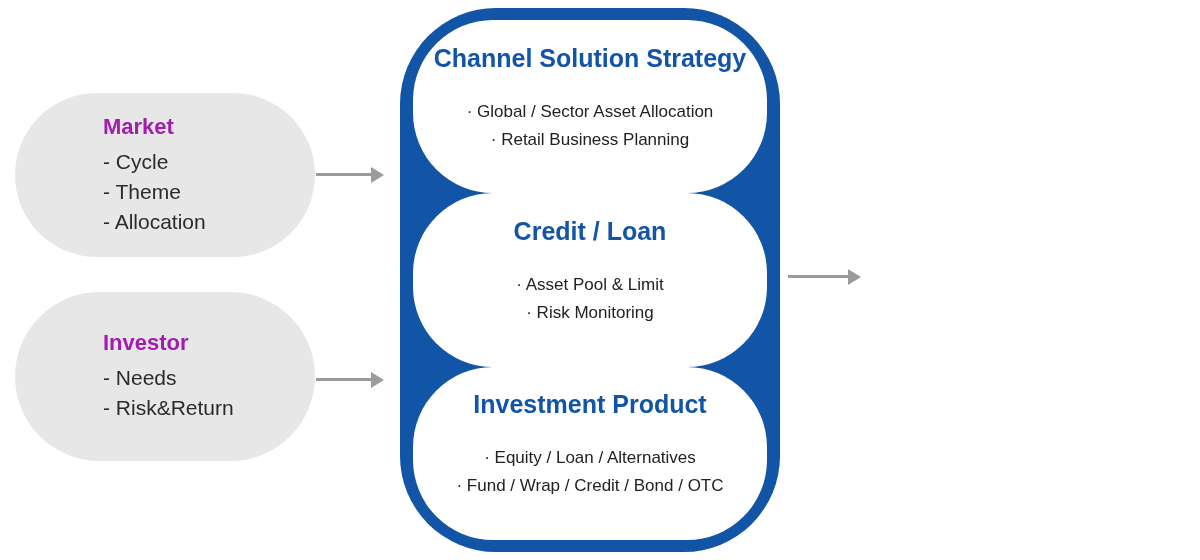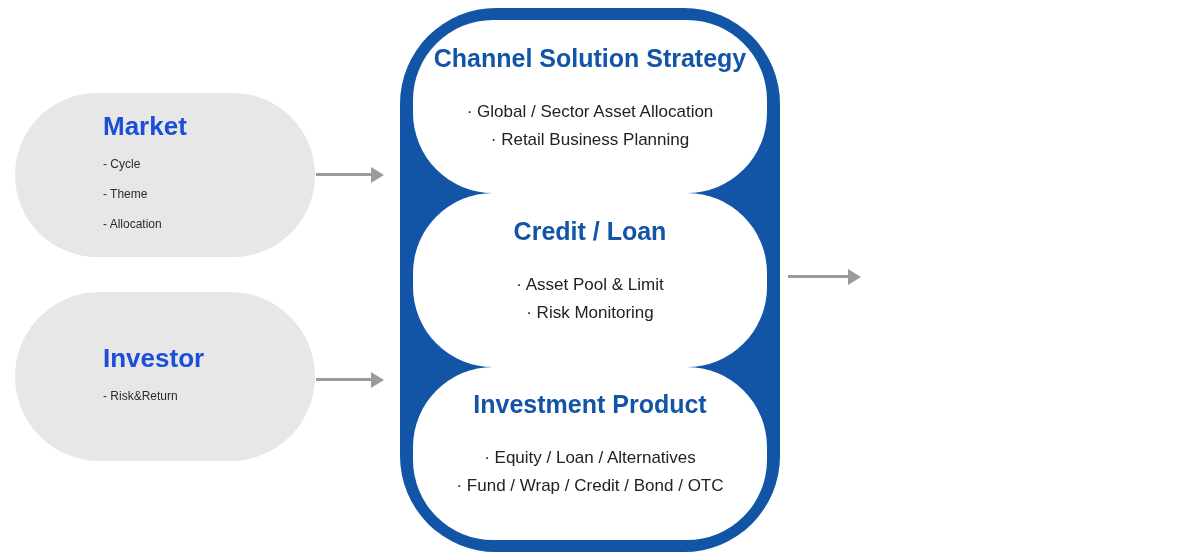--- a/index.html
+++ b/index.html
@@ -21,30 +21,30 @@
     border-radius: 85px;
     box-sizing: border-box;
     display: flex;
     flex-direction: column;
     justify-content: center;
     padding-left: 88px;
   }
   .pill-market   { top: 93px;  height: 164px; }
   .pill-investor { top: 292px; height: 169px; }
   .gray-title {
-    font-size: 26px;
+    font-size: 22px;
     font-weight: bold;
-    color: #1d4ed8;
+    color: #a21caf;
     margin-bottom: 7px;
   }
   .dash-list {
     list-style: none;
     margin: 0;
     padding: 0;
-    font-size: 12px;
+    font-size: 21px;
     color: #2b2b2b;
     line-height: 30px;
   }
 
   
   .arrow {
     position: absolute;
     height: 3px;
     background: #9b9b9b;
   }
@@ -136,20 +136,21 @@
     <ul class="dash-list">
       <li>- Cycle</li>
       <li>- Theme</li>
       <li>- Allocation</li>
     </ul>
   </div>
 
   <div class="gray-pill pill-investor">
     <div class="gray-title">Investor</div>
     <ul class="dash-list">
+      <li>- Needs</li>
       <li>- Risk&amp;Return</li>
     </ul>
   </div>
 
   <div class="arrow arrow-1"></div>
   <div class="arrow arrow-2"></div>
   <div class="arrow arrow-3"></div>
 
   <div class="blue-box">
 

